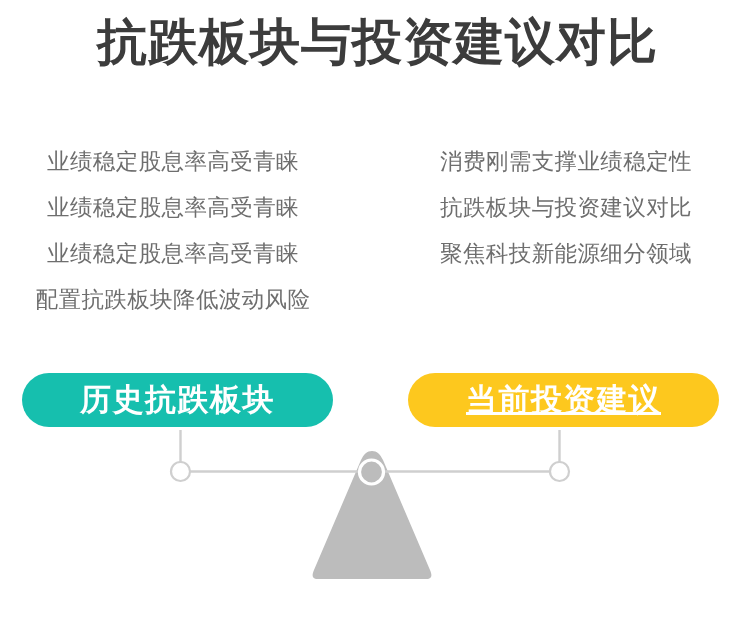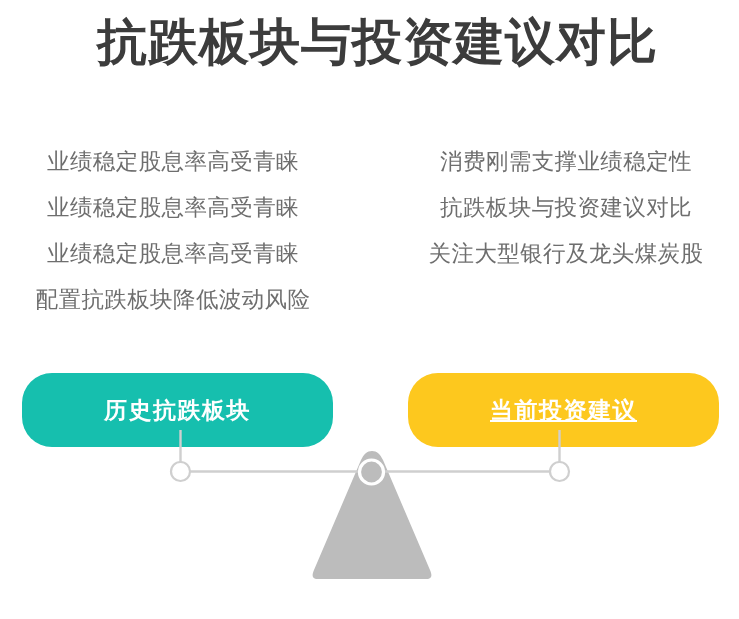--- a/index.html
+++ b/index.html
@@ -62,27 +62,27 @@
     line-height: 46px;
     height: 46px;
     letter-spacing: 0.4px;
     white-space: nowrap;
     text-align: center;
   }
 
   
   .pill {
     position: absolute;
-    height: 74px;
+    height: 54px;
     top: 373px;
     display: flex;
     align-items: center;
     justify-content: center;
     color: #ffffff;
-    font-size: 23px;
+    font-size: 31px;
     font-weight: bold;
     letter-spacing: 1.5px;
     white-space: nowrap;
     box-sizing: border-box;
   }
   .pill-left {
     left: 22px;
     width: 311px;
     background: #16bfae;
     border-radius: 30px 30px 30px 30px;
@@ -117,21 +117,21 @@
     <div class="column">
       <div class="bullet-line">业绩稳定股息率高受青睐</div>
       <div class="bullet-line">业绩稳定股息率高受青睐</div>
       <div class="bullet-line">业绩稳定股息率高受青睐</div>
       <div class="bullet-line">配置抗跌板块降低波动风险</div>
     </div>
 
     <div class="column">
       <div class="bullet-line">消费刚需支撑业绩稳定性</div>
       <div class="bullet-line">抗跌板块与投资建议对比</div>
-      <div class="bullet-line">关注大型银行及龙头煤炭股</div>
+      <div class="bullet-line">聚焦科技新能源细分领域</div>
     </div>
 
   </div>
 
   <div class="pill pill-left">历史抗跌板块</div>
 
   <div class="pill pill-right">当前投资建议</div>
 
   <svg class="scale-svg" viewBox="0 0 739 199">
 

